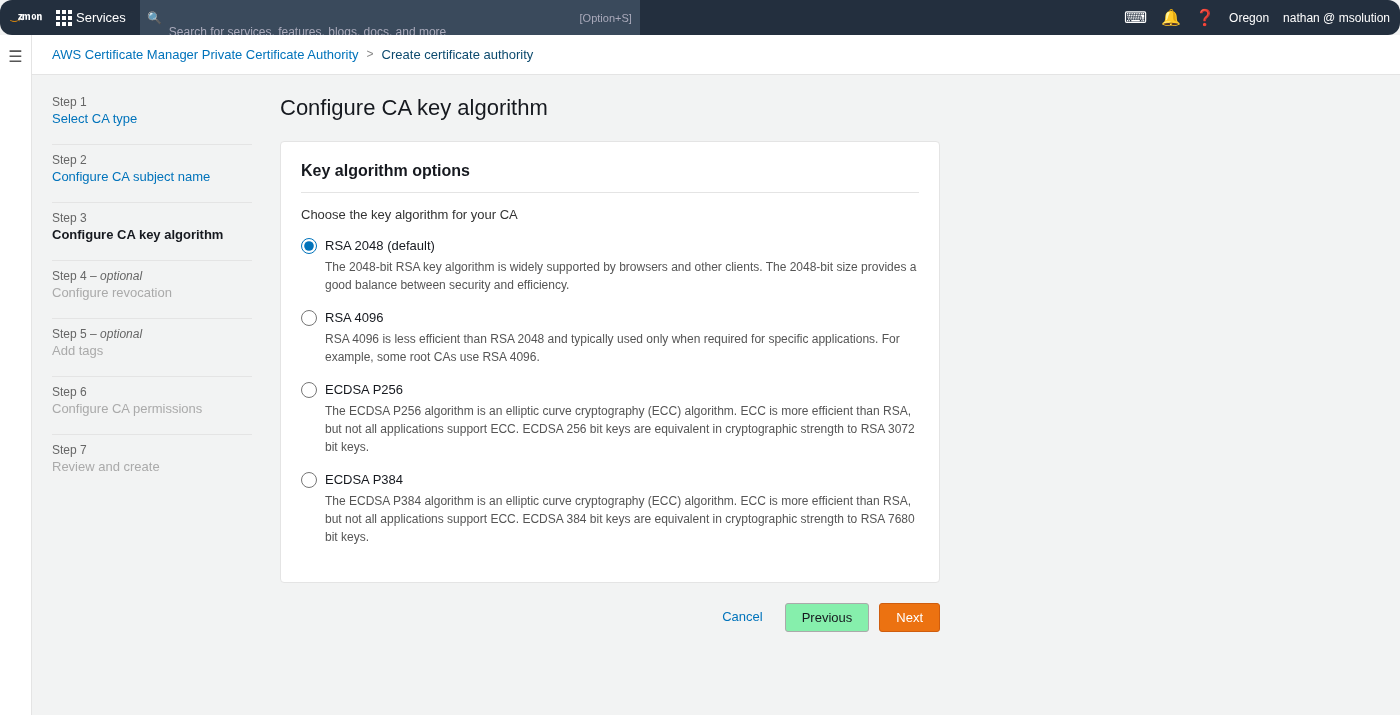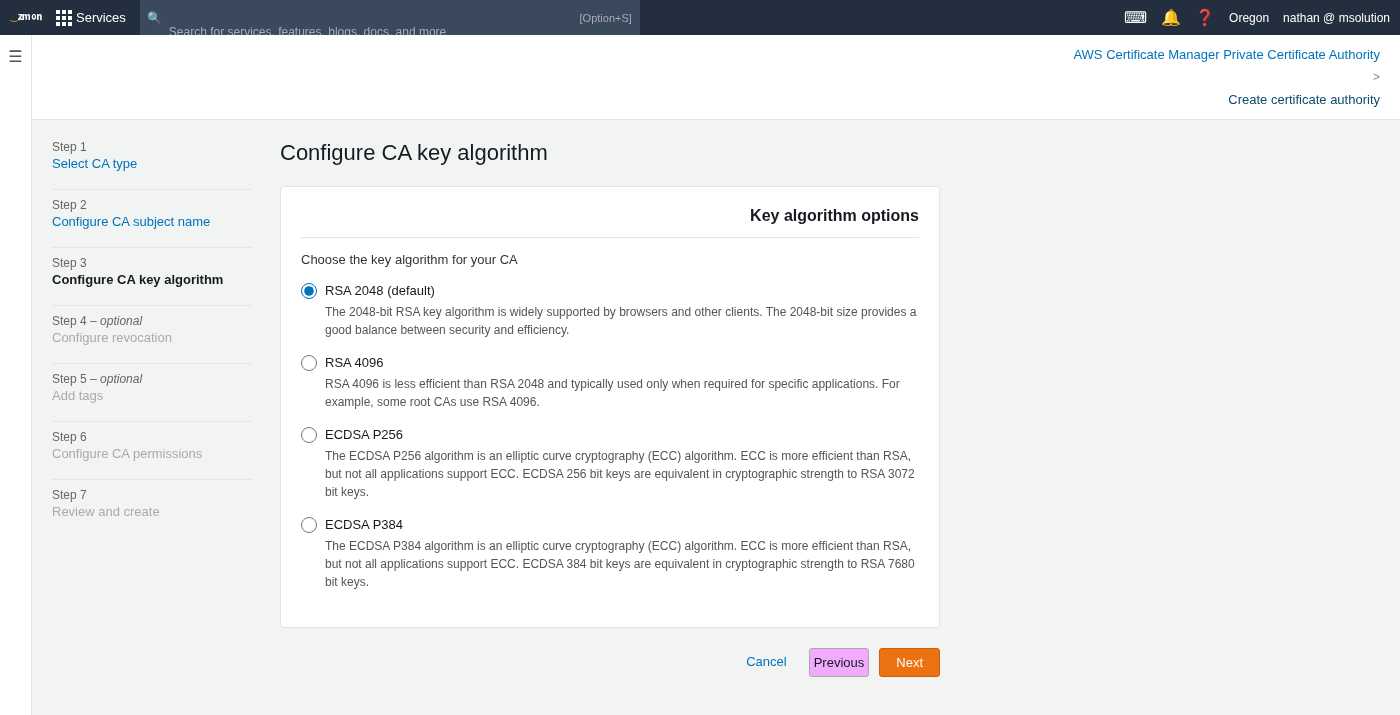--- a/index.html
+++ b/index.html
@@ -8,20 +8,21 @@
     
     .top-nav {
       background: #232f3e;
       height: 35px;
       display: flex;
       align-items: center;
       padding: 0 10px;
       gap: 8px;
       color: #fff;
       font-size: 13px;
+      border-radius: 12px;
     }
     .aws-logo {
       width: 32px;
       height: 20px;
       display: flex;
       align-items: center;
       justify-content: center;
     }
     .aws-logo svg { width: 32px; height: 20px; }
     .nav-services {
@@ -84,24 +85,23 @@
 
     
     .main { flex: 1; padding: 0; }
 
     
     .breadcrumb {
       background: #fff;
       padding: 12px 20px;
       border-bottom: 1px solid #e4e4e4;
       display: flex;
-      align-items: flex-end;
+      align-items: flex-start;
       gap: 8px;
       font-size: 13px;
-      flex-direction: column;
     }
     .breadcrumb a { color: #0073bb; text-decoration: none; }
     .breadcrumb-sep { color: #888; font-size: 12px; }
     .breadcrumb-current { color: #0c4a6e; }
 
     
     .content { display: flex; padding: 20px; gap: 28px; }
 
     
     .steps-panel { width: 200px; min-width: 180px; }
@@ -129,21 +129,20 @@
       border: 1px solid #e4e4e4;
       border-radius: 4px;
       padding: 20px;
     }
     .card-title {
       font-size: 16px;
       font-weight: bold;
       margin-bottom: 14px;
       padding-bottom: 12px;
       border-bottom: 1px solid #e4e4e4;
-      text-align: right;
     }
     .card-subtitle {
       font-size: 13px;
       color: #333;
       margin-bottom: 16px;
     }
 
     
     .radio-option { margin-bottom: 16px; }
     .radio-row {
@@ -180,25 +179,25 @@
     }
     .btn-cancel {
       background: transparent;
       border: none;
       color: #0073bb;
       font-size: 13px;
       cursor: pointer;
       padding: 6px 12px;
     }
     .btn-previous {
-      background: #f0abfc;
+      background: #86efac;
       border: 1px solid #aaa;
       color: #16191f;
       font-size: 13px;
-      padding: 6px 4px;
+      padding: 6px 16px;
       border-radius: 3px;
       cursor: pointer;
     }
     .btn-next {
       background: #ec7211;
       border: 1px solid #cf5d0e;
       color: #fff;
       font-size: 13px;
       font-weight: 500;
       padding: 6px 16px;

